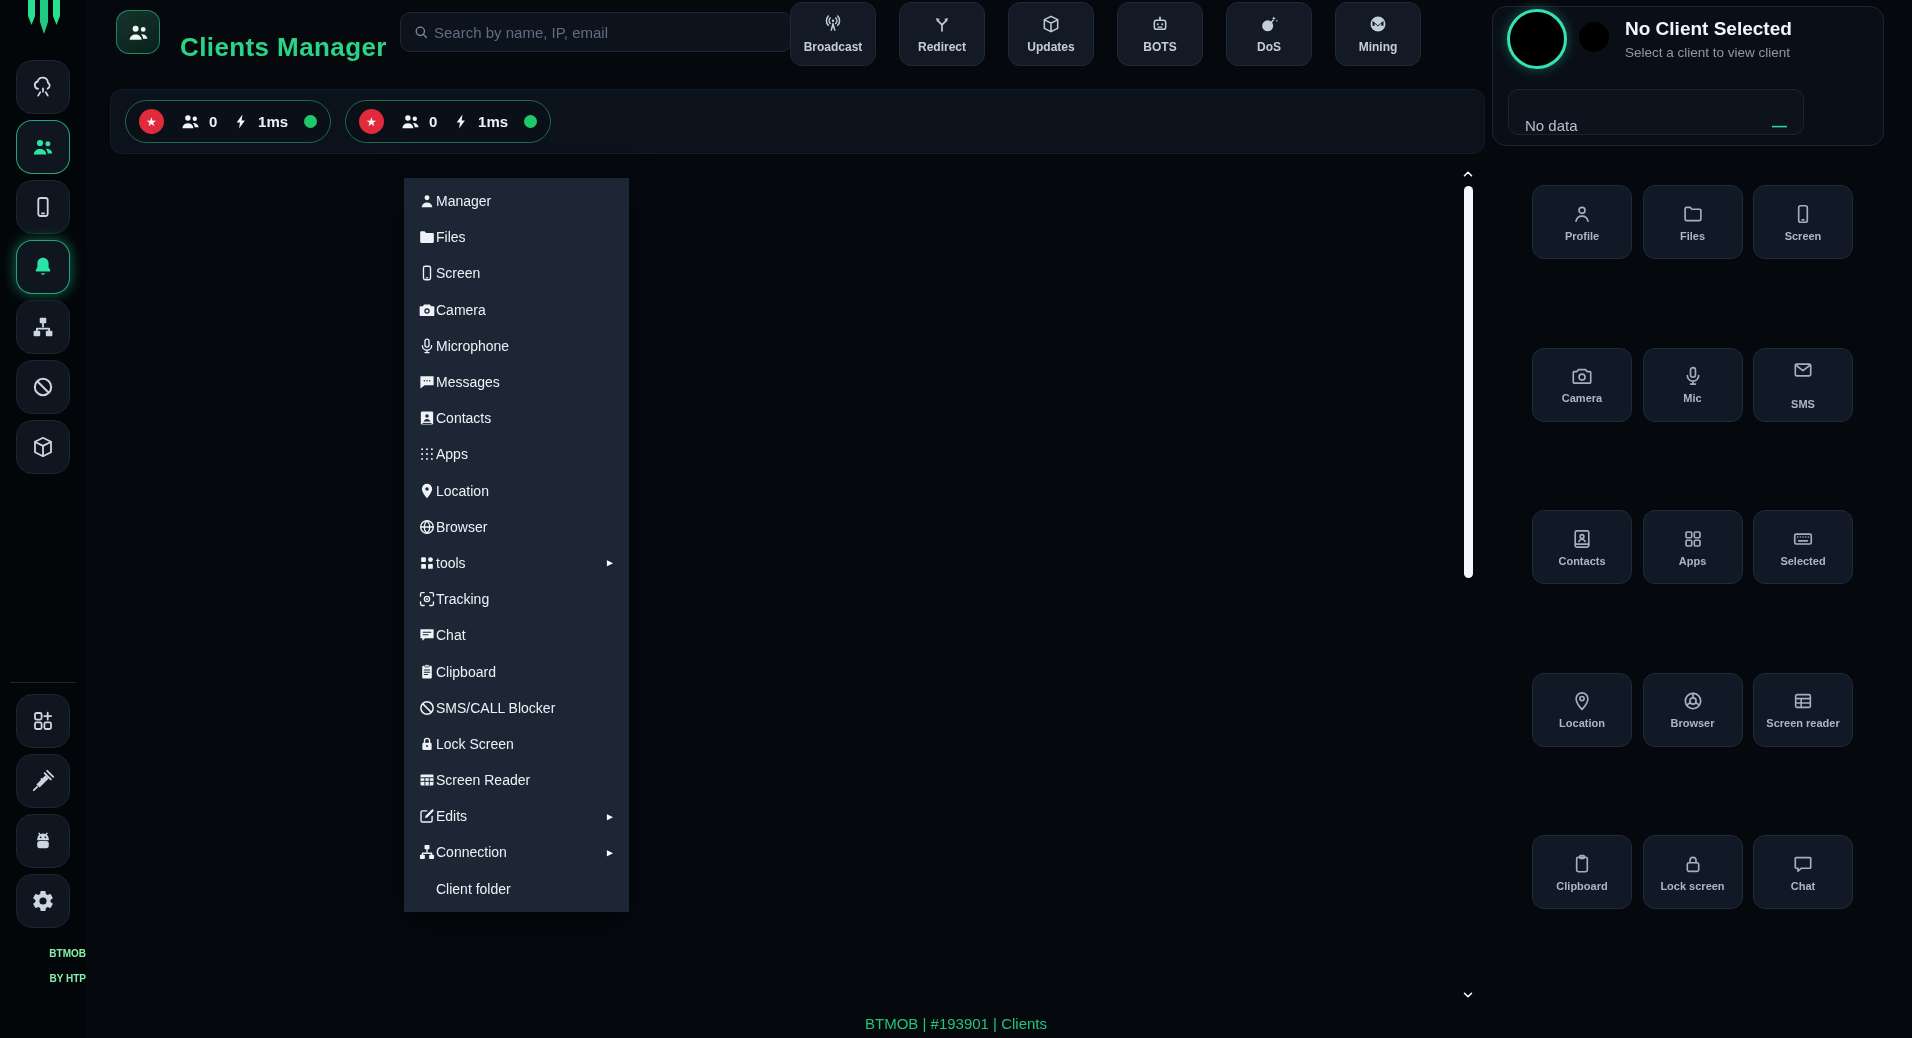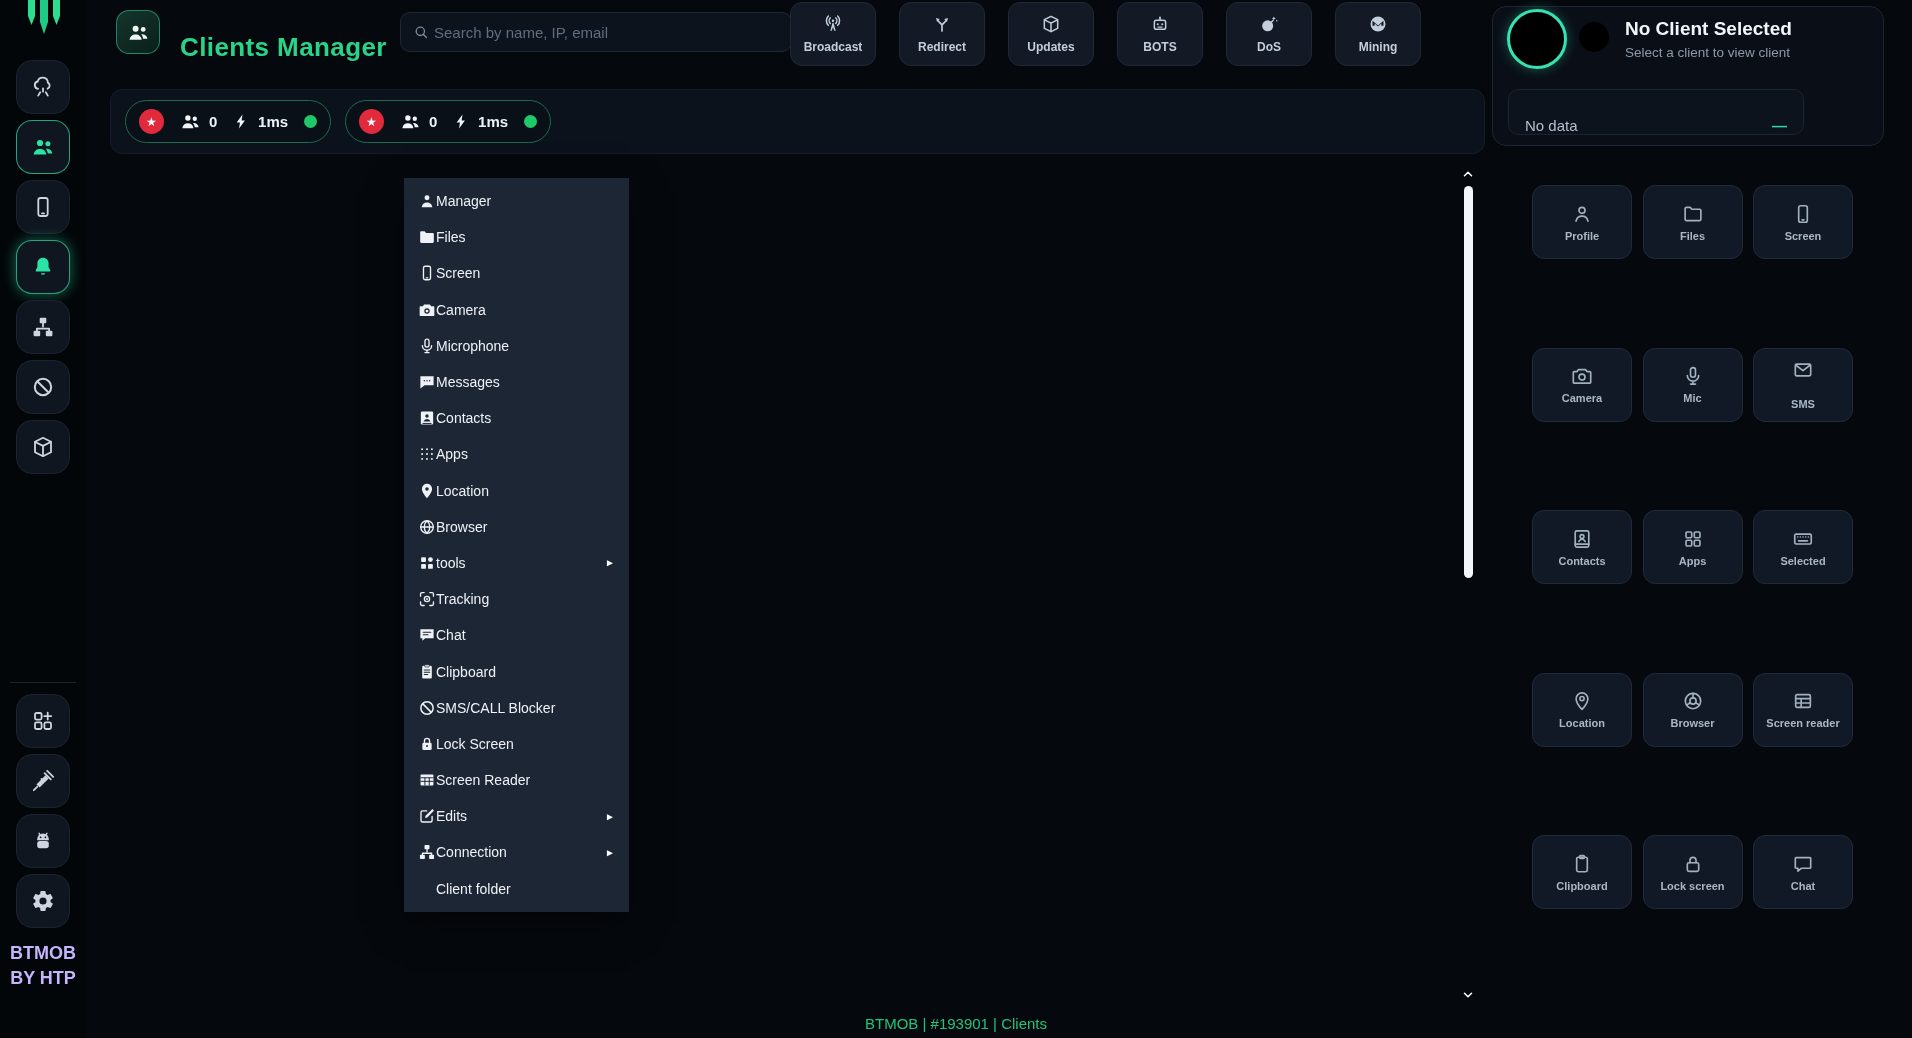--- a/index.html
+++ b/index.html
@@ -13,21 +13,21 @@
   .logo{position:absolute;left:22px;top:0;width:44px;height:46px;}
   .side-group{position:absolute;left:16px;display:flex;flex-direction:column;gap:6px;}
   #side-top{top:60px;}
   #side-bottom{top:694px;}
   .side-btn{width:54px;height:54px;border-radius:16px;background:#10161f;border:1px solid #1b2430;
     display:flex;align-items:center;justify-content:center;color:#ccd5e0;cursor:pointer;box-sizing:border-box;}
   .side-btn .icon{width:24px;height:24px;}
   .side-btn.active{color:#2be3a4;border-color:rgba(43,227,164,.7);}
   .side-btn.glow{box-shadow:0 0 14px rgba(43,227,164,.45);}
   .side-divider{position:absolute;left:10px;top:682px;width:66px;height:1px;background:#1c242e;}
-  .brand{position:absolute;left:0;top:941px;width:86px;text-align:center;color:#c4b5fd;font-size:18px;line-height:25px;font-weight:bold;}
+  .brand{position:absolute;left:0;top:941px;width:86px;text-align:right;color:#86efac;font-size:10px;line-height:25px;font-weight:bold;}
 
   
   .app-tile{position:absolute;left:116px;top:10px;width:44px;height:44px;border-radius:13px;
     background:linear-gradient(145deg,#15352c,#0b1f1a);border:1px solid rgba(43,227,164,.5);
     display:flex;align-items:center;justify-content:center;color:#eef7f2;box-sizing:border-box;}
   .app-tile .icon{width:23px;height:23px;}
   .page-title{position:absolute;left:180px;top:15px;font-size:26px;font-weight:bold;color:#2bd389;letter-spacing:.4px;}
   .search{position:absolute;left:400px;top:12px;width:392px;height:40px;border-radius:10px;background:#0d131c;
     border:1px solid #1e2834;display:flex;align-items:center;padding:0 12px;gap:3px;box-sizing:border-box;}
   .search .icon{width:16px;height:16px;color:#7a8a9c;flex:0 0 16px;}

